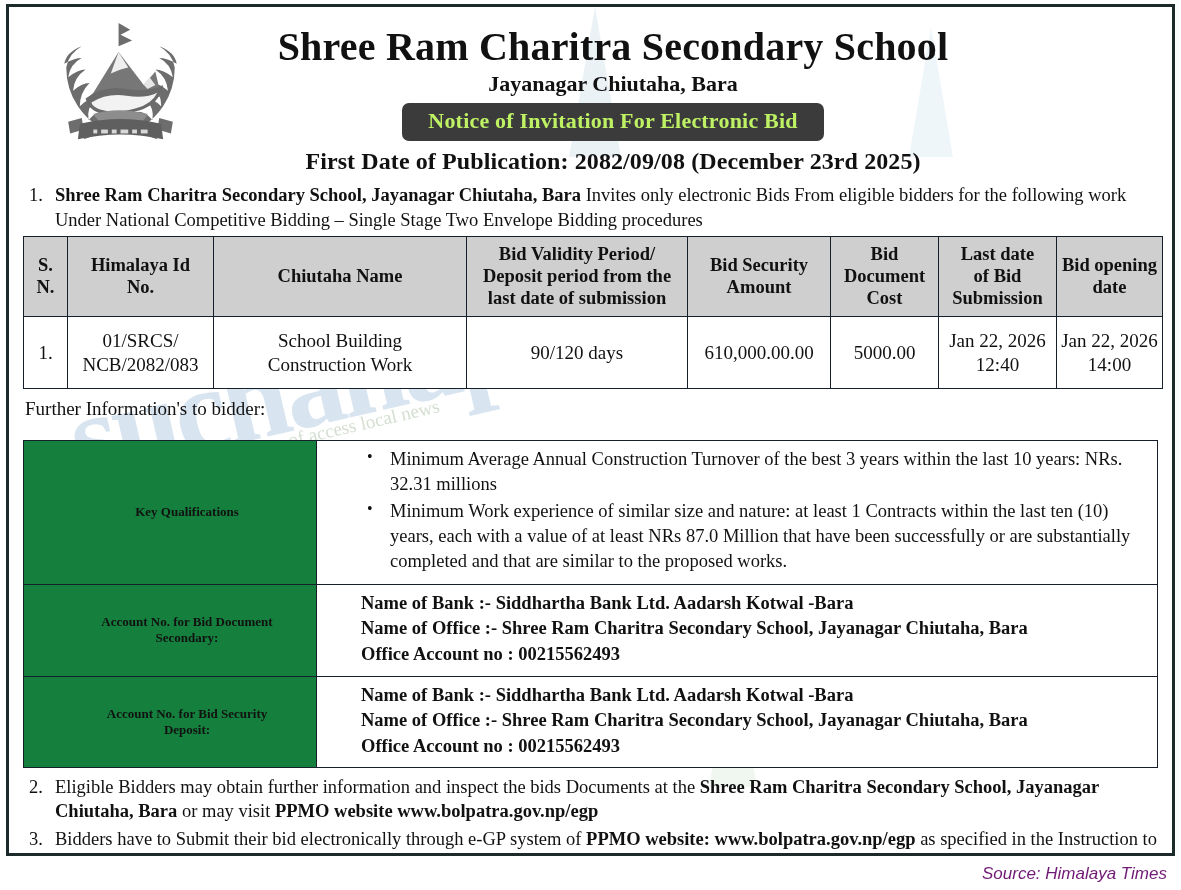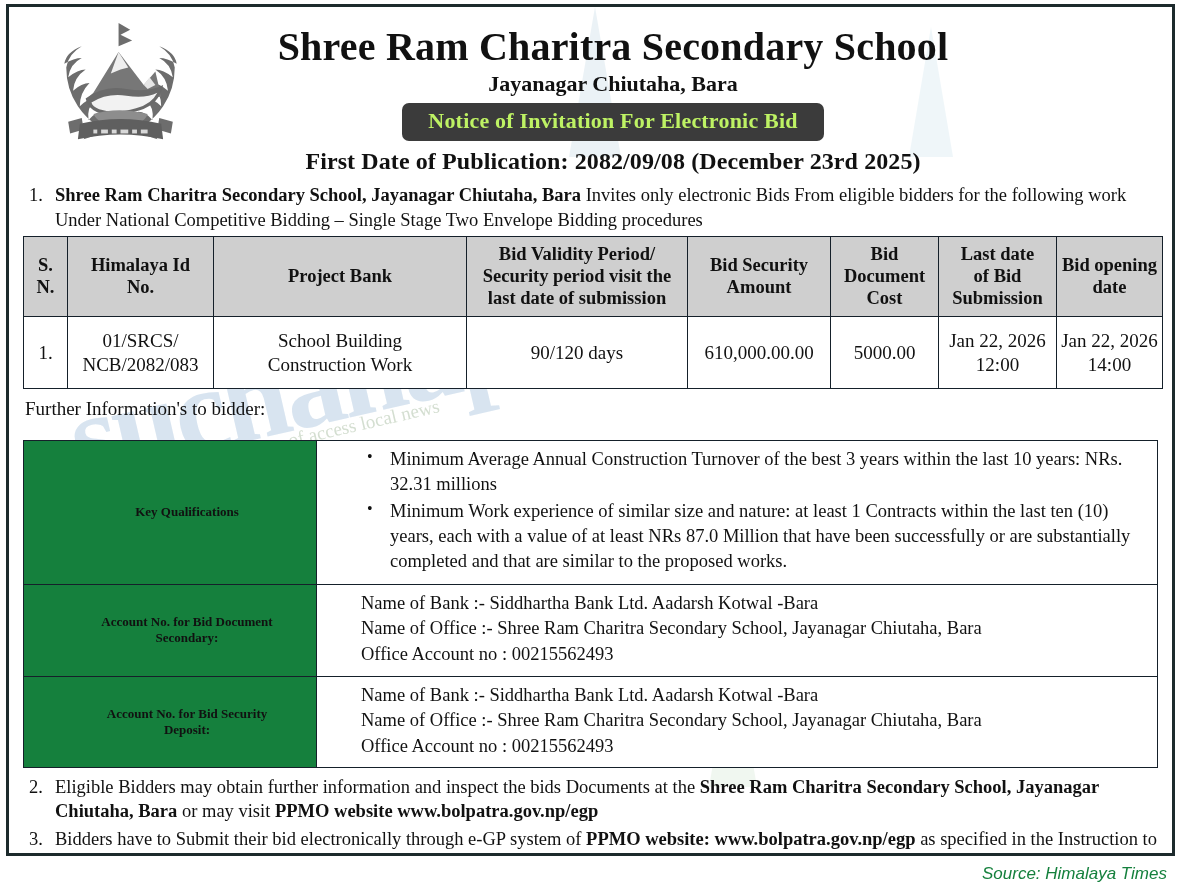--- a/index.html
+++ b/index.html
@@ -233,31 +233,31 @@
     padding-left: 29px;
     margin-bottom: 2px;
     line-height: 1.35;
   }
   ul.kq > li:before {
     content: "•";
     position: absolute;
     left: 6px; top: -1px;
     font-size: 16px;
   }
-  .acct-line { line-height: 1.38; }
+  .acct-line { line-height: 1.38; font-weight: bold; }
 
   
   .source {
     position: absolute;
     right: 14px;
     bottom: 6px;
     font-family: "Liberation Sans", sans-serif;
     font-style: italic;
     font-size: 17px;
-    color: #15803d;
+    color: #701a75;
   }
 </style>
 </head>
 <body>
 
 <div class="page-frame">
   <div class="page-inner">
 
     <div class="watermark">
       <div class="wm-leaf a"></div>
@@ -337,25 +337,25 @@
           <tr>
             <th>
               <div>S.</div>
               <div>N.</div>
             </th>
             <th>
               <div>Himalaya Id</div>
               <div>No.</div>
             </th>
             <th>
-              <div>Project Bank</div>
+              <div>Chiutaha Name</div>
             </th>
             <th>
               <div>Bid Validity Period/</div>
-              <div>Security period visit the</div>
+              <div>Deposit period from the</div>
               <div>last date of submission</div>
             </th>
             <th>
               <div>Bid Security</div>
               <div>Amount</div>
             </th>
             <th>
               <div>Bid</div>
               <div>Document</div>
               <div>Cost</div>
@@ -380,21 +380,21 @@
             </td>
             <td>
               <div>School Building</div>
               <div>Construction Work</div>
             </td>
             <td>90/120 days</td>
             <td>610,000.00.00</td>
             <td>5000.00</td>
             <td>
               <div>Jan 22, 2026</div>
-              <div>12:00</div>
+              <div>12:40</div>
             </td>
             <td>
               <div>Jan 22, 2026</div>
               <div>14:00</div>
             </td>
           </tr>
         </tbody>
       </table>
 
       <div class="further-title">Further Information's to bidder:</div>

